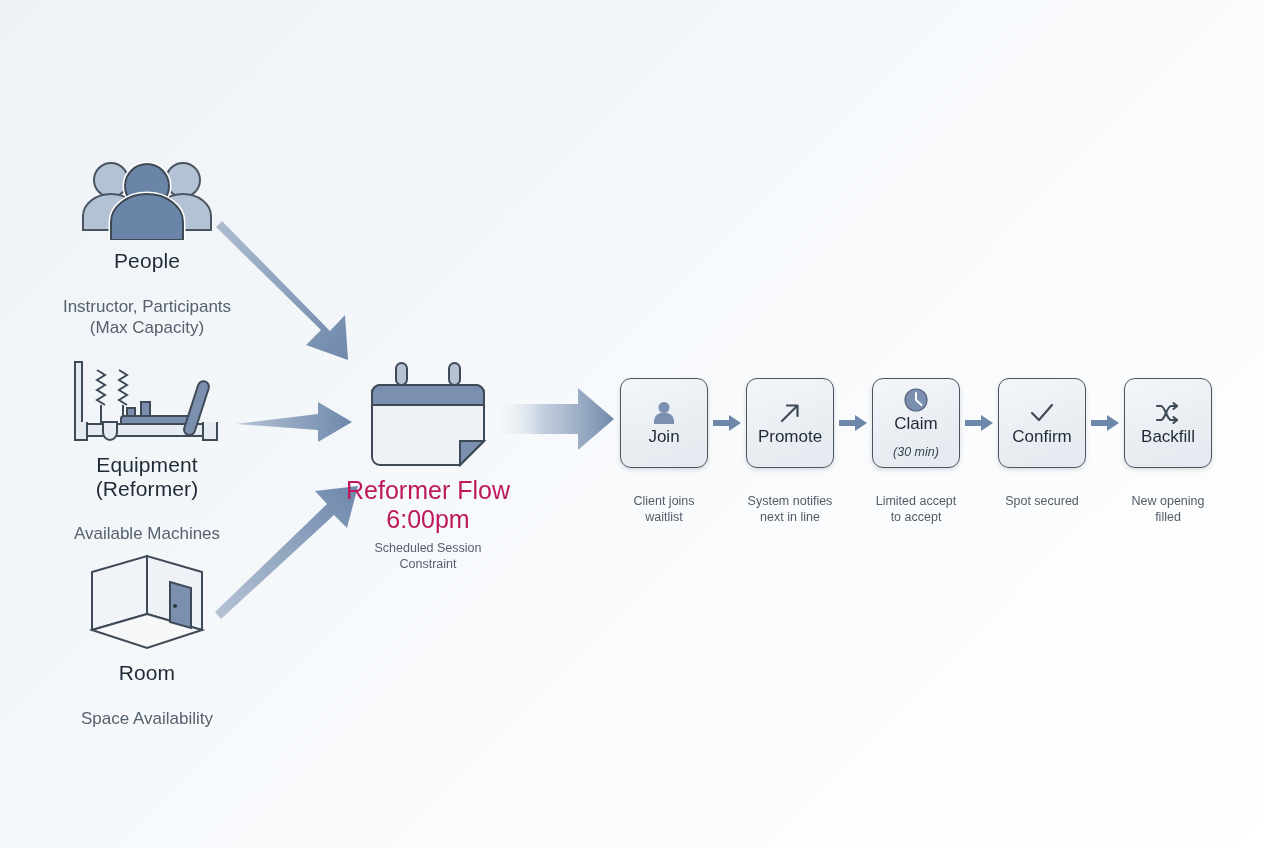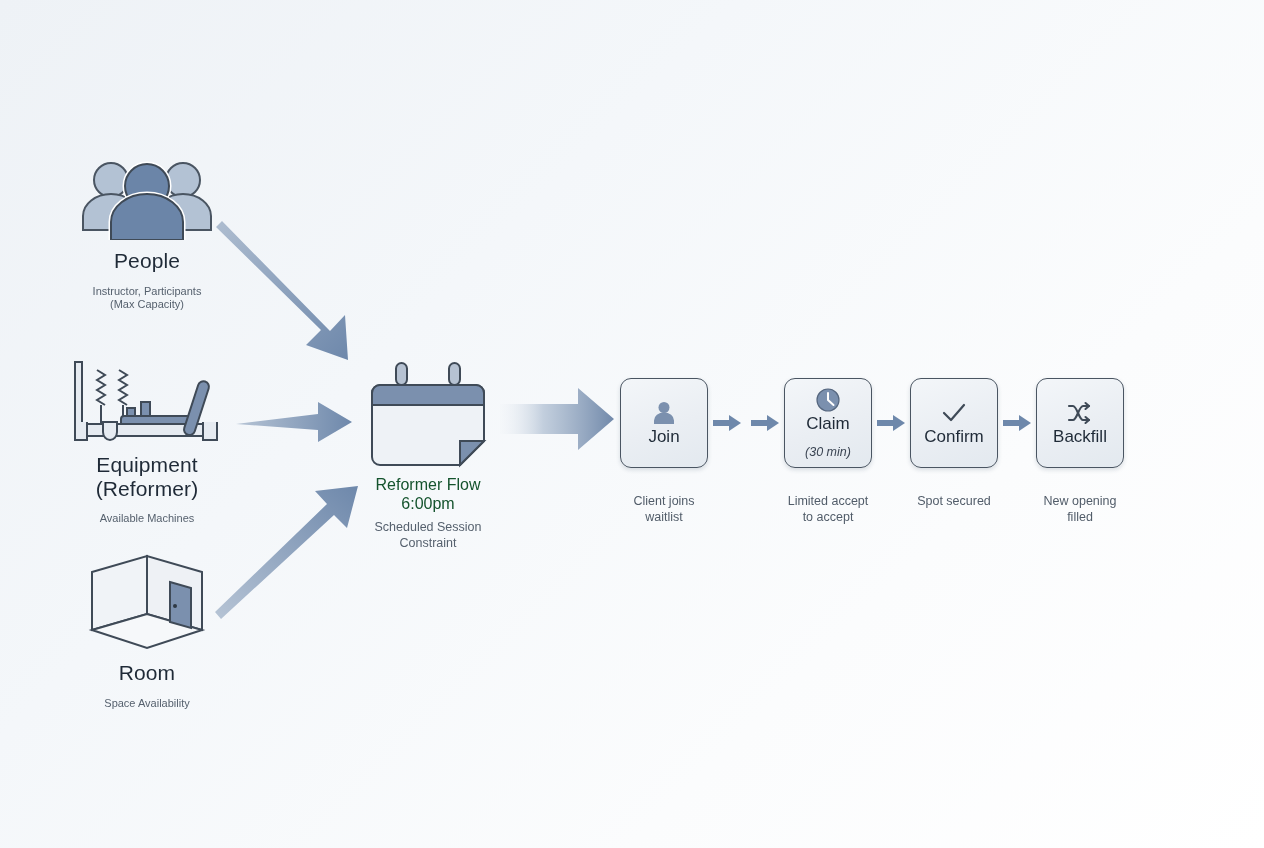--- a/index.html
+++ b/index.html
@@ -41,43 +41,43 @@
     justify-content: center;
   }
   .res-title {
     font-size: 21px;
     color: #1f2a37;
     line-height: 1.12;
     margin-top: 9px;
     letter-spacing: .1px;
   }
   .res-sub {
-    font-size: 11px;
+    font-size: 17px;
     color: #56616e;
     line-height: 1.26;
-    margin-top: 12px;
+    margin-top: 23px;
   }
 
   
   #center-node {
     position: absolute;
     left: 313px;
     top: 360px;
     width: 230px;
     text-align: center;
   }
   #center-node .glyph {
     height: 112px;
     display: flex;
     align-items: center;
     justify-content: center;
   }
   .center-title {
-    font-size: 16px;
-    color: #14532d;
+    font-size: 25px;
+    color: #be185d;
     line-height: 1.16;
     margin-top: 4px;
   }
   .center-sub {
     font-size: 12.5px;
     color: #56616e;
     line-height: 1.26;
     margin-top: 7px;
   }
 
@@ -305,20 +305,34 @@
         <span>waitlist</span>
       </div>
     </div>
 
     <div class="step-gap">
       <svg width="28" height="16" viewBox="0 0 28 16">
         <path d="M 0 5 h 16 v -5 l 12 8 l -12 8 v -5 h -16 Z" fill="#6e88ab"></path>
       </svg>
     </div>
 
+    <div class="step">
+      <div class="step-card">
+        <span class="step-icon">
+          <svg width="26" height="26" viewBox="0 0 26 26">
+            <path d="M 5 21 L 20 6 M 10 5.5 H 20.5 V 16" fill="none" stroke="#3f4a57" stroke-width="2.2" stroke-linecap="round" stroke-linejoin="round"></path>
+          </svg>
+        </span>
+        <span class="step-label">Promote</span>
+      </div>
+      <div class="step-caption">
+        <span>System notifies</span><br>
+        <span>next in line</span>
+      </div>
+    </div>
 
     <div class="step-gap">
       <svg width="28" height="16" viewBox="0 0 28 16">
         <path d="M 0 5 h 16 v -5 l 12 8 l -12 8 v -5 h -16 Z" fill="#6e88ab"></path>
       </svg>
     </div>
 
     <div class="step">
       <div class="step-card">
         <span class="step-icon">

